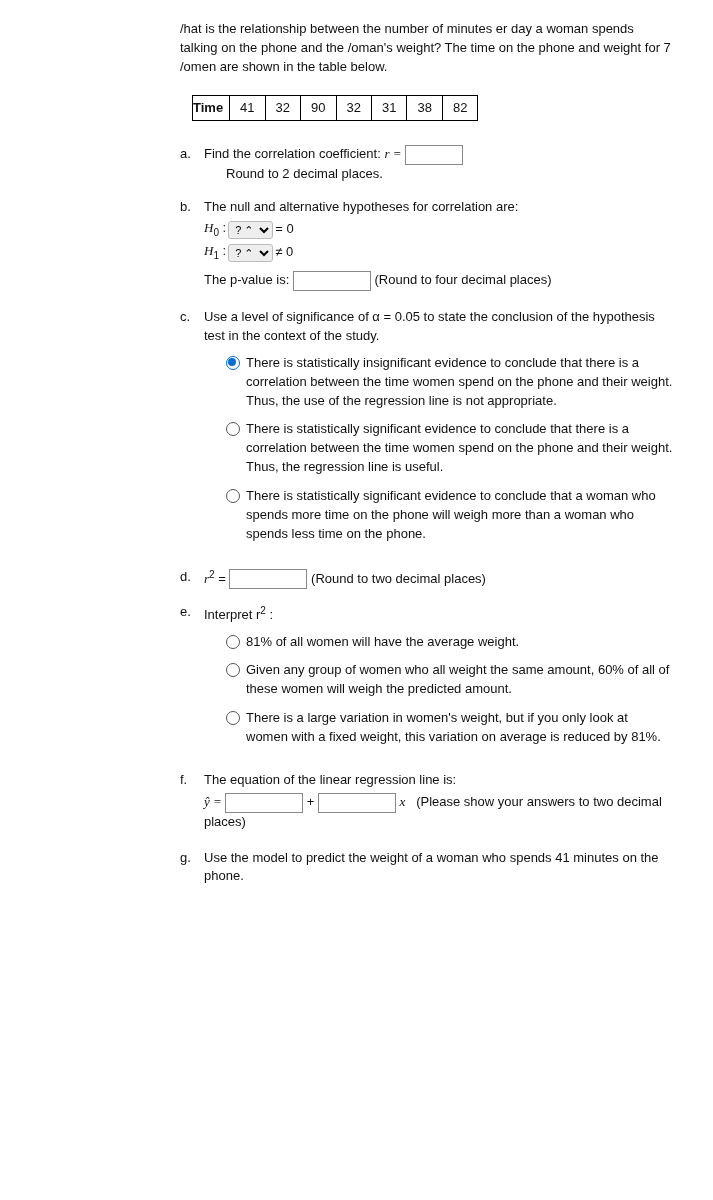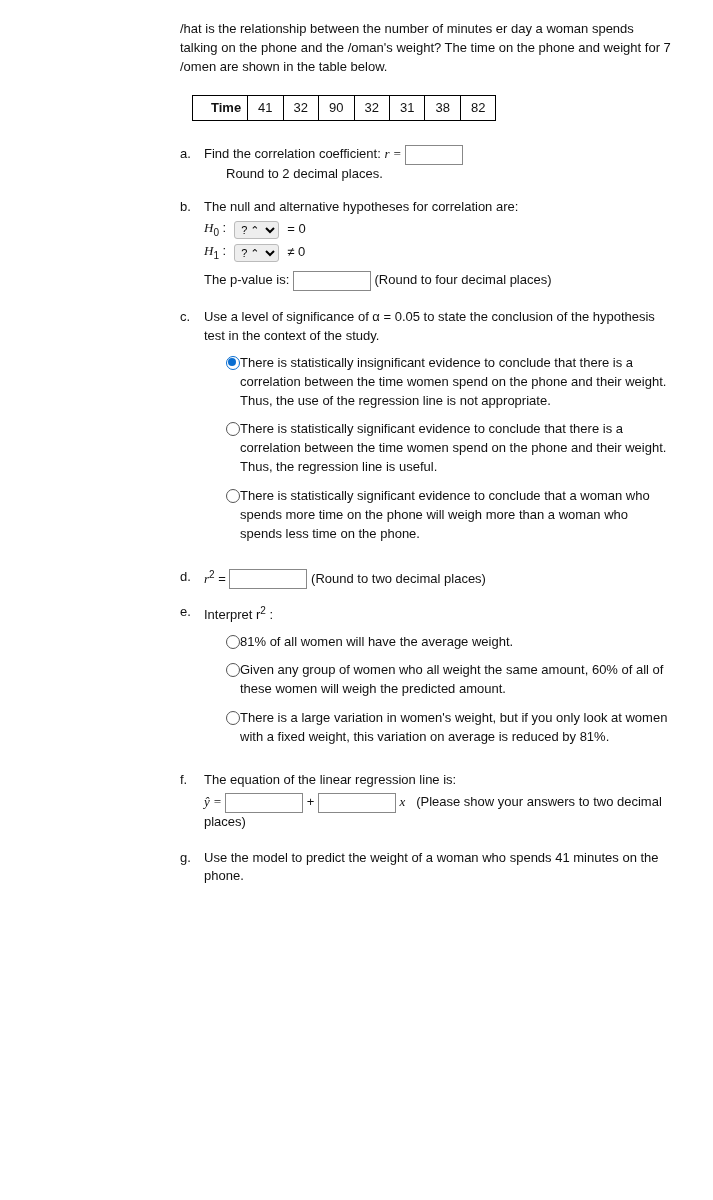--- a/index.html
+++ b/index.html
@@ -16,56 +16,56 @@
     table.data {
       border-collapse: collapse;
       margin: 6px 0 24px 12px;
     }
     table.data th, table.data td {
       border: 1px solid #000;
       padding: 3px 10px;
       text-align: center;
       font-size: 13px;
     }
-    table.data th { font-weight: bold; text-align: left; padding-left:18px; padding-right:6px;}
+    table.data th { font-weight: bold; text-align: left; padding-left:0; padding-right:6px;}
     ol.main { list-style: none; padding: 0; }
     ol.main > li { margin-bottom: 14px; display:flex; }
     .marker { width: 24px; flex:0 0 24px; }
     .content { flex: 1; }
     input[type="text"].short {
       width: 58px; height: 20px; border: 1px solid #888;
       font-size: 12px; padding: 1px 3px; vertical-align: middle;
     }
     input[type="text"].med {
       width: 78px; height: 20px; border: 1px solid #888;
       font-size: 12px; padding: 1px 3px; vertical-align: middle;
     }
     select.tiny {
       font-size: 11px; border: 1px solid #bbb; background:#eee;
       border-radius: 3px; padding: 0 2px; height:18px;
     }
     .math-i { font-family: 'Times New Roman', serif; font-style: italic; }
     .sub { font-size: 10px; vertical-align: sub; }
     .sup { font-size: 10px; vertical-align: super; }
     .options { margin-top: 8px; padding-left: 22px; }
-    .option { display: flex; align-items: flex-start; margin-bottom: 10px; }
+    .option { display: flex; align-items: flex-start; margin-bottom: 10px; gap:6px;}
     .radio {
       width: 14px; height: 14px; border: 1.5px solid #555;
       border-radius: 50%; flex: 0 0 14px; margin-top: 2px;
       position: relative; background:#fff;
     }
     .radio.selected { border-color: #0a6ed1; }
     .radio.selected::after {
       content: ""; position: absolute; width: 8px; height: 8px;
       background: #0a6ed1; border-radius: 50%; top: 1px; left: 1px;
     }
     .option-text { flex: 1; }
     .indent-sub { padding-left: 22px; }
     .row-line { margin: 3px 0; }
-    .hyp-row { display:flex; align-items:center; gap:8px; margin:2px 0;}
+    .hyp-row { display:flex; align-items:center; gap:2px; margin:2px 0;}
   </style>
 </head>
 <body>
 
 <div class="intro">/hat is the relationship between the number of minutes er day a woman spends talking on the phone and the /oman's weight? The time on the phone and weight for 7 /omen are shown in the table below.</div>
 
 <table class="data">
   <tbody>
       <tr>
     <th>Time</th>

